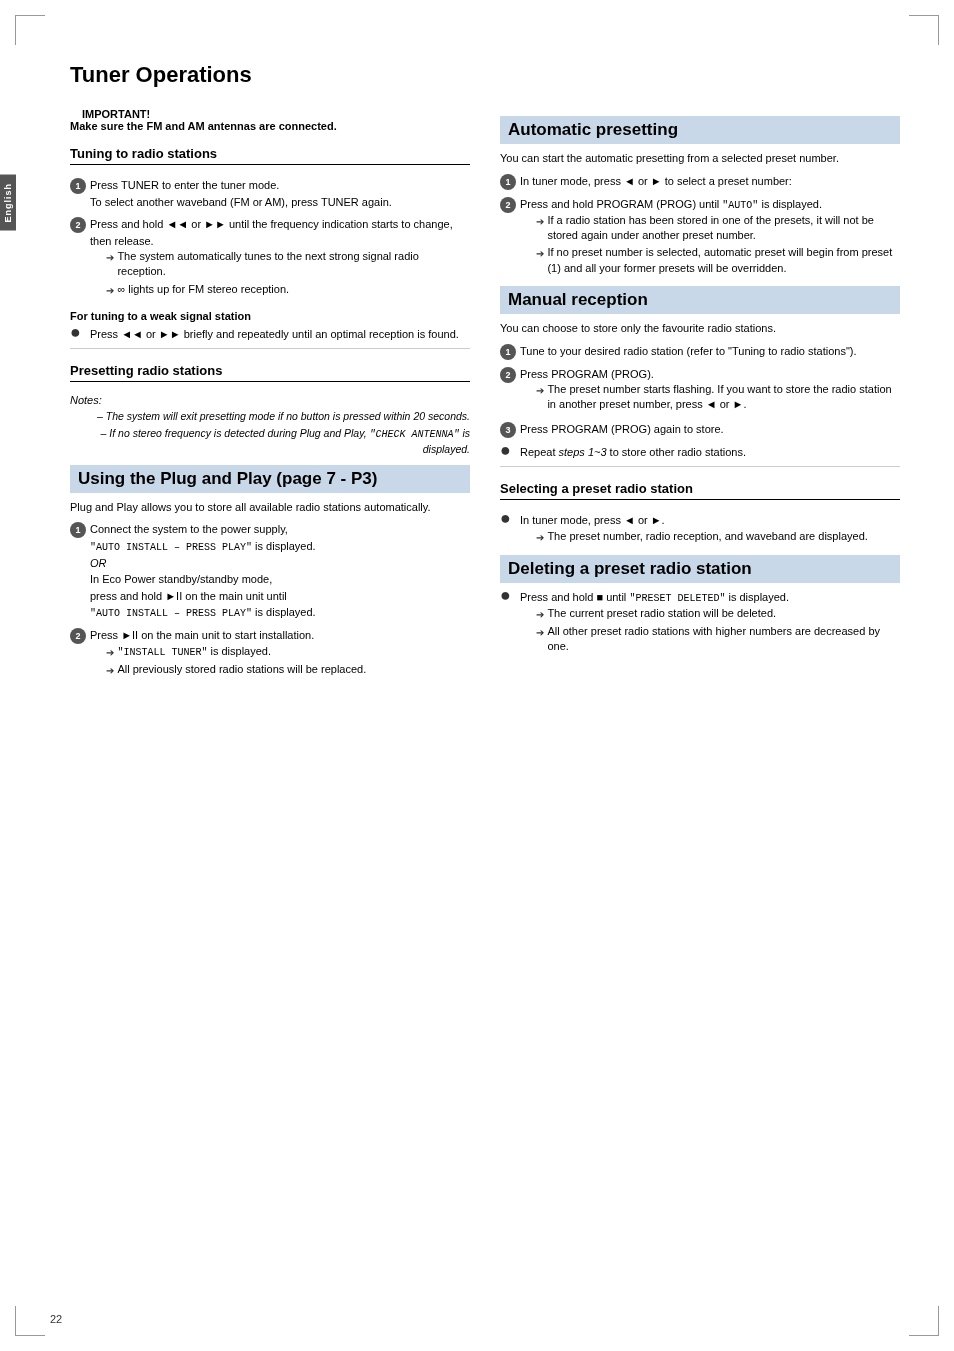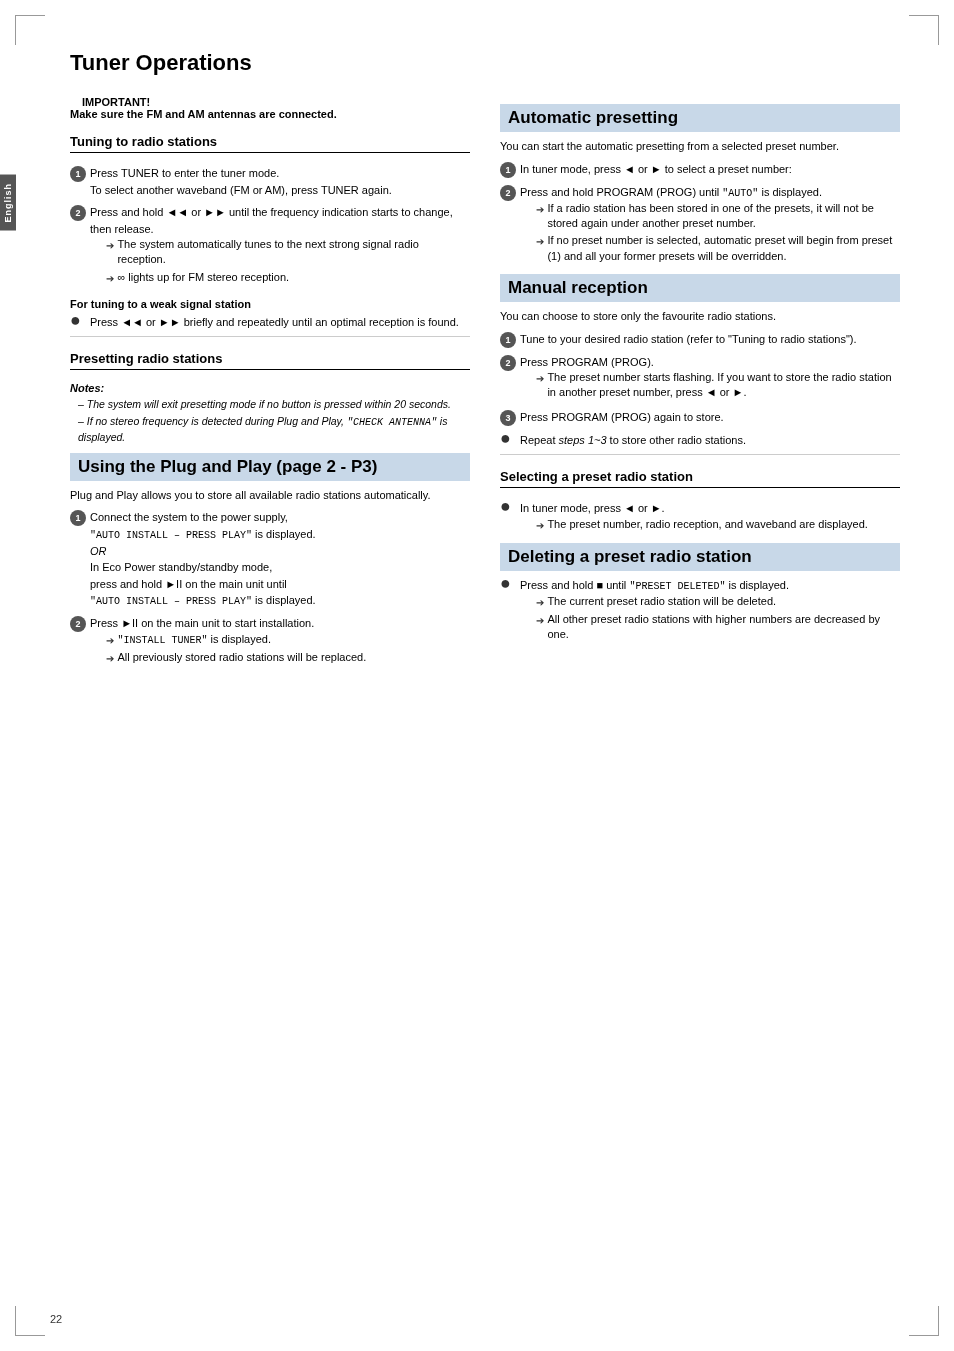--- a/index.html
+++ b/index.html
@@ -7,21 +7,21 @@
       font-family: Arial, Helvetica, sans-serif;
       font-size: 11px;
       background: #fff;
       color: #000;
       width: 954px;
       min-height: 1351px;
     }
     .page {
       width: 954px;
       min-height: 1351px;
-      padding: 40px 50px 40px 50px;
+      padding: 52px 50px 40px 50px;
       position: relative;
       background: #fff;
     }
     
     .corner-tl, .corner-tr, .corner-bl, .corner-br {
       position: absolute;
       width: 30px;
       height: 30px;
       border-color: #999;
       border-style: solid;
@@ -163,29 +163,30 @@
       margin-bottom: 4px;
     }
 
     .notes-section {
       margin-top: 8px;
       margin-bottom: 8px;
     }
     .notes-label {
       font-style: italic;
       font-size: 11px;
-      font-weight: bold;
+      font-weight: normal;
       margin-bottom: 3px;
     }
     .note-item {
       font-size: 10.5px;
       font-style: italic;
       margin-left: 8px;
       margin-bottom: 2px;
       line-height: 1.4;
+      text-align: right;
     }
 
     .highlighted-box {
       background: #c8d8e8;
       padding: 4px 8px;
       margin-bottom: 6px;
       margin-top: 8px;
       font-size: 17px;
       font-weight: bold;
     }
@@ -264,21 +265,21 @@
       <hr class="hr-divider">
 
       <div class="section-title">Presetting radio stations</div>
 
       <div class="notes-section">
         <div class="notes-label">Notes:</div>
         <div class="note-item">– The system will exit presetting mode if no button is pressed within 20 seconds.</div>
         <div class="note-item">– If no stereo frequency is detected during Plug and Play, <span class="monospace">"CHECK ANTENNA"</span> is displayed.</div>
       </div>
 
-      <div class="highlighted-box">Using the Plug and Play (page 2 - P3)</div>
+      <div class="highlighted-box">Using the Plug and Play (page 7 - P3)</div>
       <p class="body-text">Plug and Play allows you to store all available radio stations automatically.</p>
 
       <div class="step">
         <span class="step-num circle">1</span>
         <div class="step-content">
           Connect the system to the power supply,<br>
           <span class="monospace">"AUTO INSTALL – PRESS PLAY"</span> is displayed.<br>
           <em>OR</em><br>
           In Eco Power standby/standby mode,<br>
           press and hold ►II on the main unit until<br>

